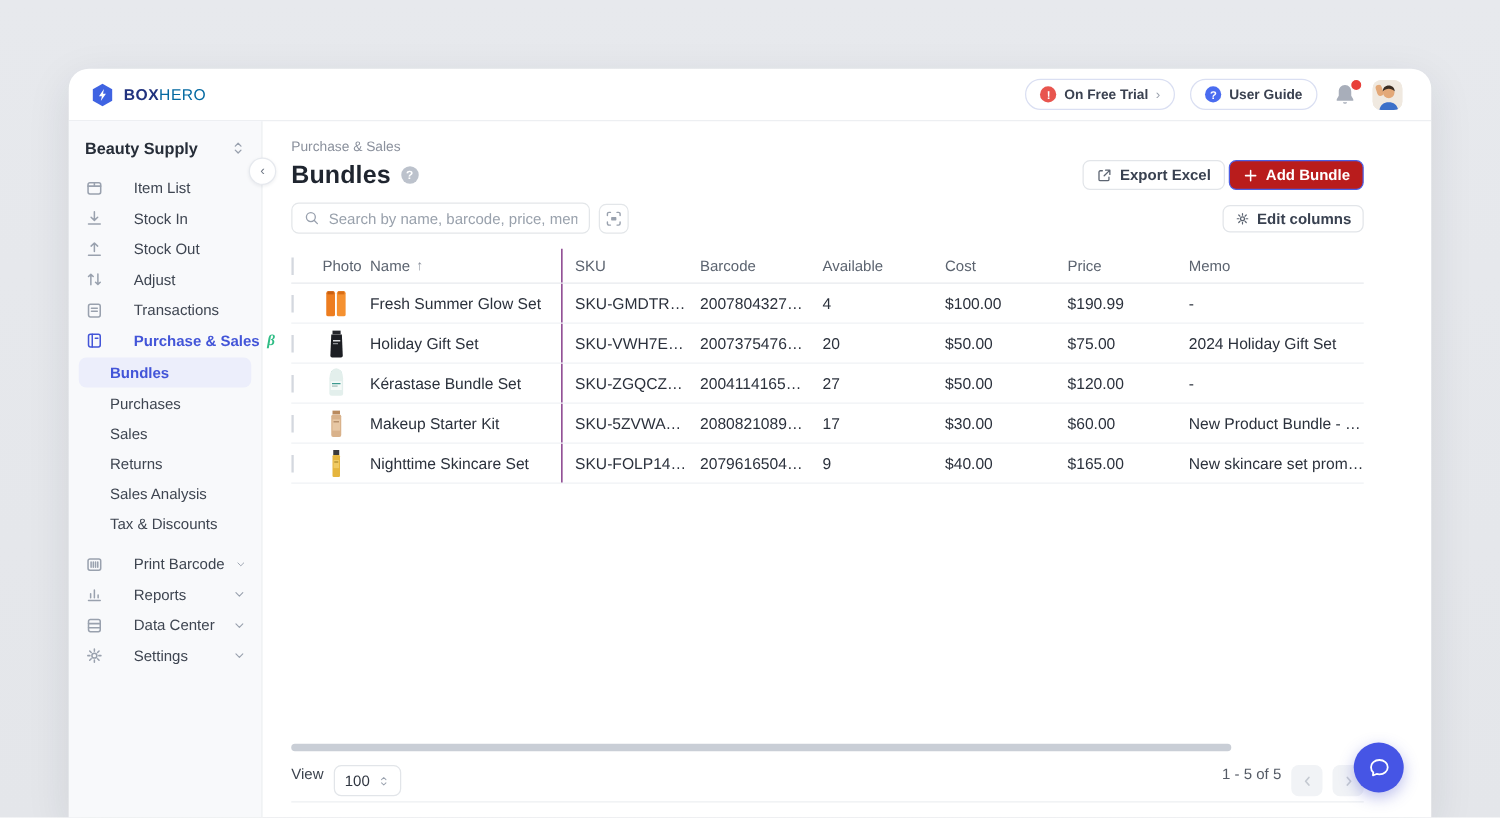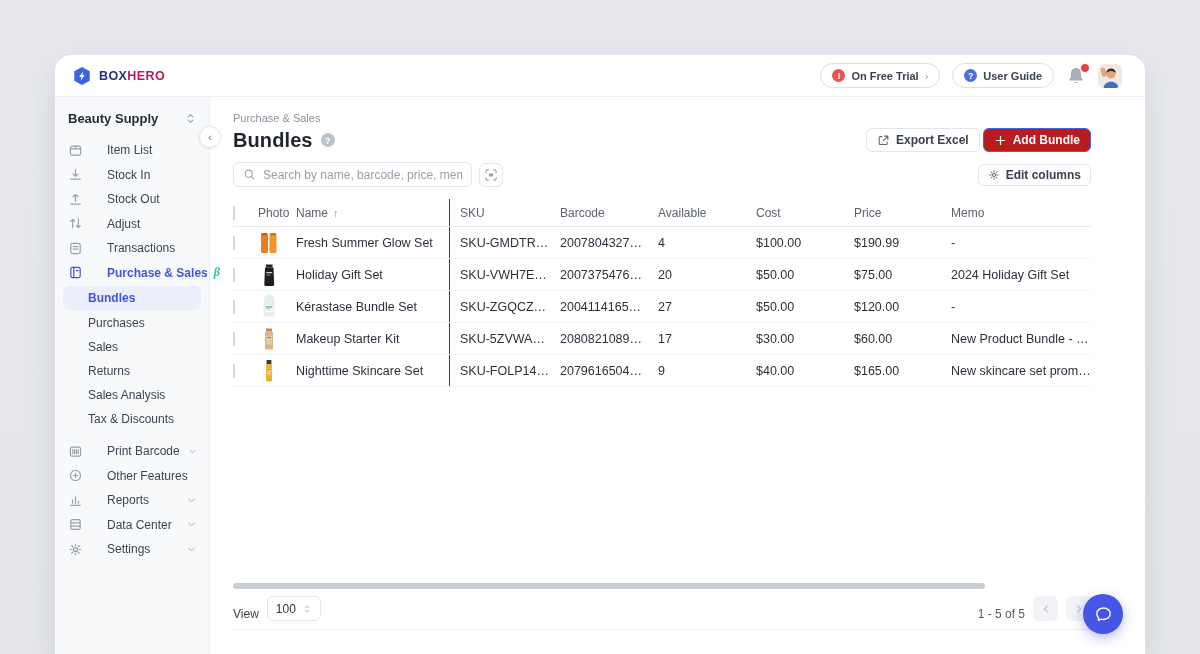--- a/index.html
+++ b/index.html
@@ -15,21 +15,21 @@
     background:#fff; border-radius:16px 16px 0 0;
     box-shadow:0 10px 34px rgba(30,40,60,.10);
     display:flex; flex-direction:column; overflow:hidden;
   }
   
   .topbar { height:42px; flex:0 0 42px; border-bottom:1px solid #edeff2;
     display:flex; align-items:center; padding:0 23px 0 17px; }
   .logo { display:flex; align-items:center; gap:7px; }
   .logo svg { width:20px; height:20px; }
   .logo-text { font-size:12.5px; font-weight:700; letter-spacing:.4px; }
-  .logo-box { color:#22337f; } .logo-hero { color:#be185d; font-weight:700; }
+  .logo-box { color:#22337f; } .logo-hero { color:#0369a1; font-weight:400; }
   .topbar-right { margin-left:auto; display:flex; align-items:center; gap:12px; }
   .pill { display:flex; align-items:center; gap:6px; height:25px; padding:0 11px;
     border:1px solid #dadff2; border-radius:13px; background:#fff; cursor:pointer;
     font-size:11px; font-weight:600; color:#3a4150; }
   .pill .dot-ic { width:13px; height:13px; border-radius:50%; color:#fff;
     font-size:9px; font-weight:700; display:flex; align-items:center; justify-content:center; }
   .dot-red { background:#e8554e; } .dot-blue { background:#4a6cf0; }
   .pill .chev { color:#9aa1ad; font-size:11px; font-weight:400; }
   .bell-wrap { position:relative; width:20px; height:20px; cursor:pointer; }
   .bell-badge { position:absolute; top:-3px; right:-4px; width:10px; height:10px;
@@ -88,22 +88,22 @@
   .t-head { height:28px; font-size:12px; color:#5c6470; font-weight:400; border-bottom:1px solid #e7eaee; }
   .t-cell { overflow:hidden; white-space:nowrap; text-overflow:ellipsis; }
   .c-name { border-right:1px solid #701a75; height:100%; display:flex; align-items:center; }
   .c-pad { padding-left:10px; }
   .sort-arrow { color:#8b919d; margin-left:5px; font-size:11px; }
   .checkbox { width:13px; height:13px; border:1px solid #d4d8df; border-radius:3.5px; background:#fdfdfe; cursor:pointer; }
   .photo-cell { display:flex; align-items:center; }
   
   .spacer { flex:1; }
   .hscrollbar { height:6px; width:752px; background:#c9ced6; border-radius:3px; margin-bottom:11px; cursor:grab; }
-  .footer-row { height:30px; display:flex; align-items:flex-end; border-bottom:1px solid #edeff2;
-    padding-bottom:8px; margin-bottom:24px; }
+  .footer-row { height:30px; display:flex; align-items:flex-start; border-bottom:1px solid #edeff2;
+    padding-bottom:8px; margin-bottom:12px; }
   .view-label { font-size:12px; color:#3c434e; margin-right:8px; }
   .page-size { display:flex; align-items:center; gap:6px; border:1px solid #e2e5e9; border-radius:6px;
     height:25px; padding:0 8px; font-size:12px; color:#2f3540; cursor:pointer; background:#fff; }
   .range-text { margin-left:auto; font-size:12px; color:#555b66; }
   .page-btn { width:25px; height:25px; border-radius:6px; background:#f1f3f6; border:none;
     display:flex; align-items:center; justify-content:center; margin-left:8px; cursor:pointer; }
   
   .chat-fab { position:absolute; left:1083px; top:594px; width:40px; height:40px; border-radius:50%;
     background:#4655e5; box-shadow:0 4px 12px rgba(60,70,200,.35); cursor:pointer;
     display:flex; align-items:center; justify-content:center; z-index:10; }
@@ -235,32 +235,20 @@
             </svg>
           </span>
         <span class="lbl">Print Barcode</span>
         <svg class="s-ic" viewBox="0 0 16 16" width="11" height="11">
             <path d="M4 6l4 4 4-4"></path>
           </svg>
       </div>
       <div class="nav-item">
         <span class="ic">
           <svg class="s-ic" viewBox="0 0 16 16" width="15" height="15">
-              <circle cx="8" cy="8" r="5.4"></circle>
-              <path d="M8 5.6v4.8M5.6 8h4.8"></path>
-            </svg>
-          </span>
-        <span class="lbl">Other Features</span>
-        <svg class="s-ic" viewBox="0 0 16 16" width="11" height="11">
-            <path d="M4 6l4 4 4-4"></path>
-          </svg>
-      </div>
-      <div class="nav-item">
-        <span class="ic">
-          <svg class="s-ic" viewBox="0 0 16 16" width="15" height="15">
               <path d="M3 13.2h10M4.8 10.8V7.4M8 10.8V4.2M11.2 10.8V8.6"></path>
             </svg>
           </span>
         <span class="lbl">Reports</span>
         <svg class="s-ic" viewBox="0 0 16 16" width="11" height="11">
             <path d="M4 6l4 4 4-4"></path>
           </svg>
       </div>
       <div class="nav-item">
         <span class="ic">

